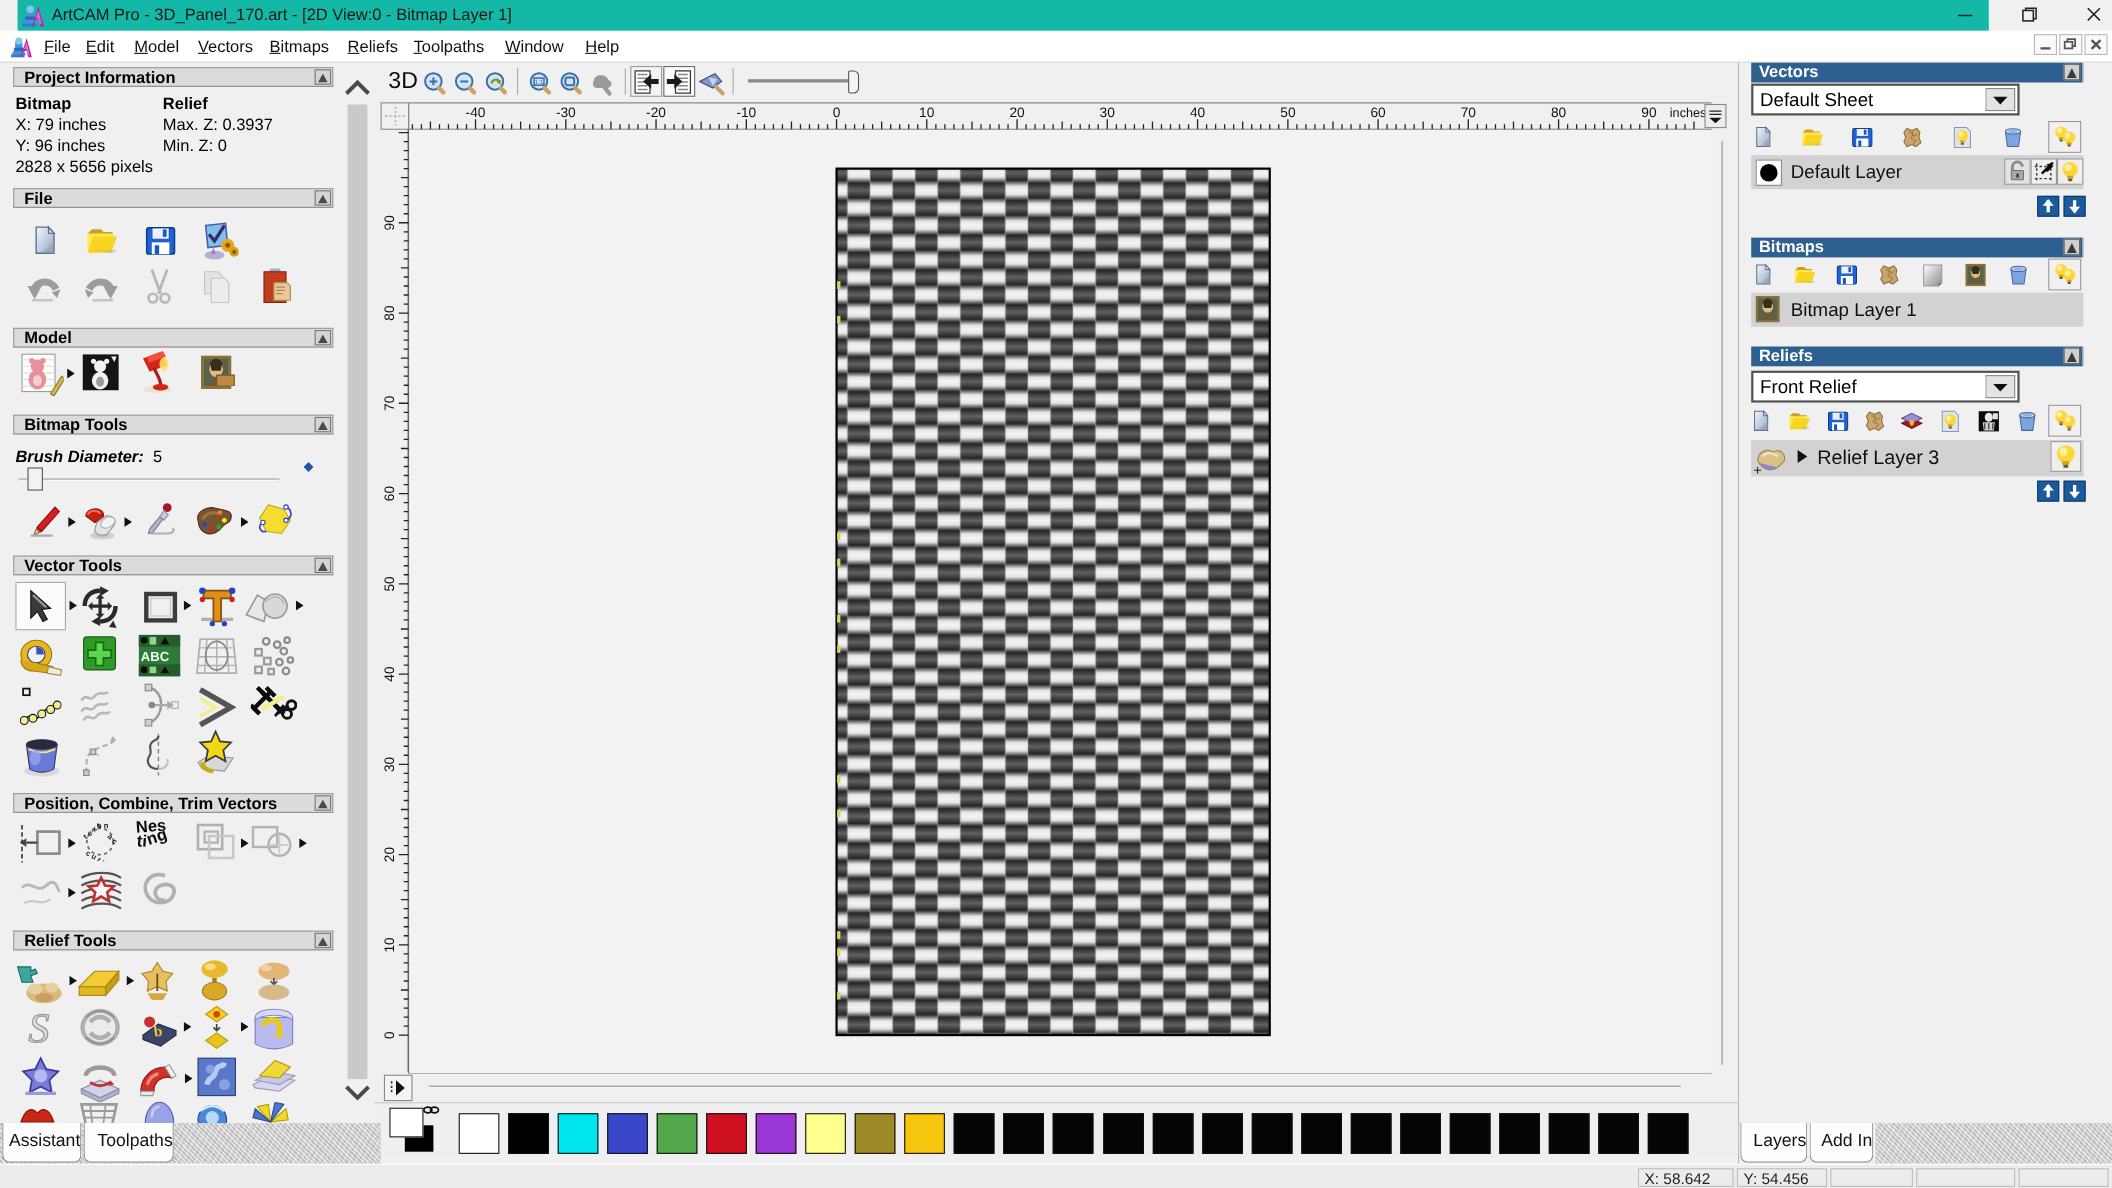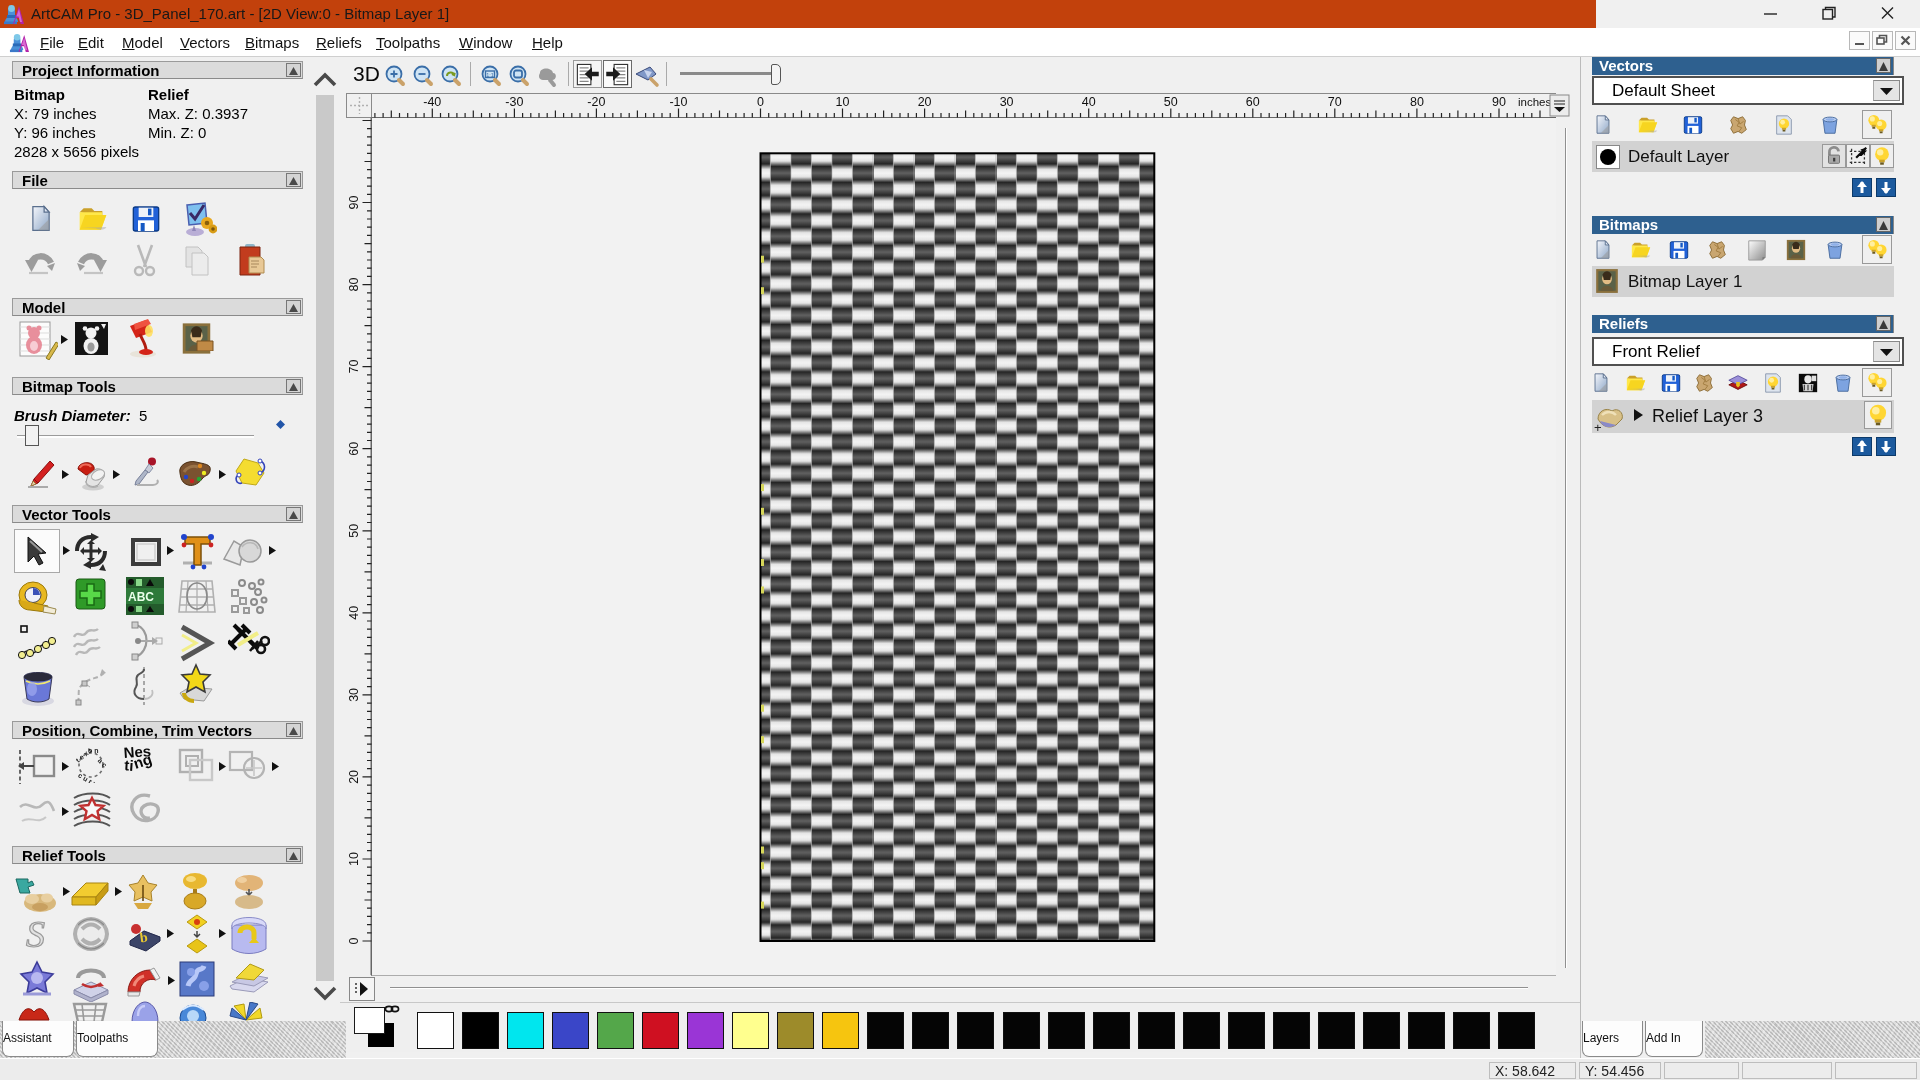--- a/index.html
+++ b/index.html
@@ -9,28 +9,28 @@
  border:1px solid #9a9a9a;border-bottom-color:#8a8a8a;font-weight:bold;font-size:15px;
  line-height:17px;padding-left:9px;color:#000}
 .cb{position:absolute;right:1px;top:1px;width:15px;height:14px;background:#d4d4d4;
  border:1px solid #777;text-align:center}
 .cb svg{display:block;margin:3px auto 0}
 .bhdr{position:absolute;left:1592px;width:301px;height:18px;background:#2e608f;
  color:#fff;font-weight:bold;font-size:15px;line-height:17px;padding-left:7px}
 .bcb{position:absolute;right:2px;top:1px;width:15px;height:15px;background:#cfcfcf;
  border:1px solid #666;}
 .bcb svg{display:block;margin:3px auto 0}
-.ddl{position:absolute;left:1592px;width:312px;height:29px;background:#fff;
- border:2px solid #505050;font-size:17px;line-height:25px;padding-left:18px;color:#000}
+.ddl{position:absolute;left:1592px;width:244px;height:29px;background:#fff;
+ border:2px solid #505050;font-size:17px;line-height:25px;padding-left:6px;color:#000}
 .dbt{position:absolute;right:2px;top:2px;width:27px;height:21px;background:#e4e4e4;
  border:1px solid #888;border-left-color:#aaa}
 .lrow{position:absolute;left:1592px;width:302px;background:#d2d2d2;color:#101010}
 .sbtn{position:absolute;width:24px;height:24px;background:#e2e2e2;border:1px solid #999}
 .tab{position:absolute;height:36px;background:#fdfdfd;border:1px solid #8a8a8a;
- border-top:none;border-radius:0 0 7px 7px;font-size:12px;color:#111;text-align:left}
+ border-top:none;border-radius:0 0 7px 7px;font-size:16px;color:#111;text-align:right}
 .fld{position:absolute;height:17px;border:1px solid #bdbdbd;font-size:14px;
  color:#222;line-height:16px;padding-left:5px;background:#ececec}
 svg{display:block}
 .t{position:absolute;white-space:nowrap}
 </style></head><body>
 
 <svg width="0" height="0" style="position:absolute">
 <defs>
 <linearGradient id="pgg" x1="0" y1="0" x2="1" y2="1">
  <stop offset="0" stop-color="#f4f6fb"></stop>
@@ -117,21 +117,21 @@
 </symbol>
 <symbol id="ssnap" viewBox="0 0 24 24">
  <path d="M3 7h18M3 19h18M5 4v18M19 4v18" stroke="#333" stroke-width="1.4" stroke-dasharray="2.5 2.2" fill="none"></path>
  <path d="M21 3l-9 9h4l-3 3 9-9h-4z" fill="#0a0a0a"></path>
  <path d="M21 3L10 14" stroke="#0a0a0a" stroke-width="2.4"></path>
  <path d="M21 3l-2.2 6.4L14.6 5z" fill="#0a0a0a"></path>
 </symbol>
 </defs>
 </svg>
 
-<div class="a" style="left:0;top:0;width:1596px;height:28px;background:#c2410c">
+<div class="a" style="left:16px;top:0;width:1792px;height:28px;background:#14b8a6">
 <svg class="a" style="left:3px;top:3px" width="21" height="22" viewBox="0 0 21 22">
  <path d="M2 19c0-3 2-4 3-6V8c0-5 7-5 7 0v5c1 2 3 3 3 6z" fill="#4a90d8"></path>
  <circle cx="8.5" cy="5.5" r="3.4" fill="#7ec8e8"></circle>
  <path d="M4 12h9v3H4z" fill="#2a6ab8"></path>
  <rect x="1" y="18.5" width="13" height="2.6" fill="#3a78c8"></rect>
  <path d="M10 21L16 3l5 18h-3.4l-1.6-6h-3l-2 6z" fill="#b322a8"></path>
  <path d="M16 6l3 13h-2l-1.4-5.5h-2.2" fill="#d86ad0"></path>
 </svg>
 <span class="t" style="left:31px;top:5px;font-size:15px;color:#181818">ArtCAM Pro - 3D_Panel_170.art - [2D View:0 - Bitmap Layer 1]</span>
 <svg class="a" style="left:1762px;top:6px" width="150" height="16" viewBox="0 0 150 16">

